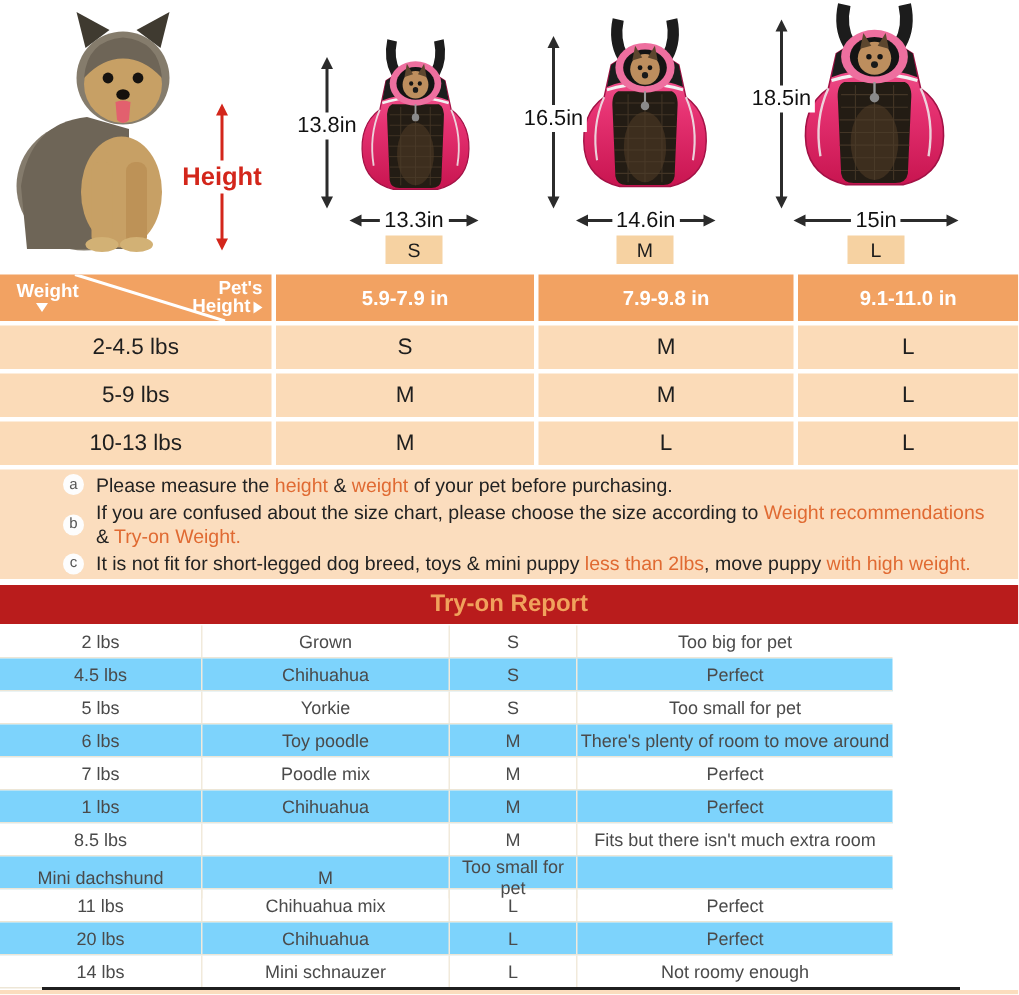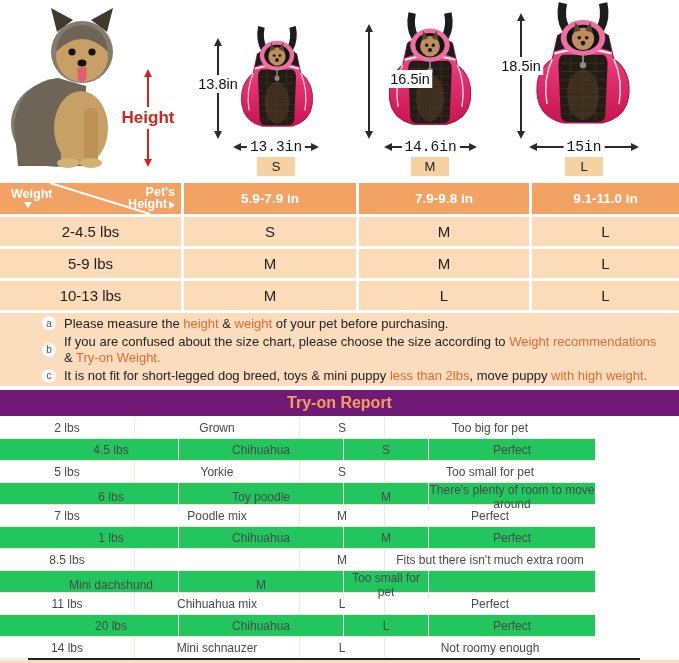--- a/index.html
+++ b/index.html
@@ -26,21 +26,21 @@
   .vmeas.red .vlabel{color:#D3261B;font-weight:bold;font-size:17px;background:#fff;}
 
   
   .hmeas{position:absolute;height:0;}
   .hmeas .line{position:absolute;top:-0.75px;left:5px;right:5px;height:1.5px;background:#2b2b2b;}
   .hmeas .cap-l{position:absolute;left:0;top:-4.5px;width:0;height:0;
                 border:4.5px solid transparent;border-right:8px solid #2b2b2b;border-left:none;}
   .hmeas .cap-r{position:absolute;right:0;top:-4.5px;width:0;height:0;
                 border:4.5px solid transparent;border-left:8px solid #2b2b2b;border-right:none;}
   .hmeas .hlabel{position:absolute;left:50%;top:0;transform:translate(-50%,-50%);background:#fff;
-                 padding:0 3px;font-size:14.5px;color:#111;white-space:nowrap;font-family:Liberation Mono, monospace;}
+                 padding:0 3px;font-size:14.5px;color:#111;white-space:nowrap;}
 
   .swatch{position:absolute;width:38px;height:19px;background:#F6D2A2;color:#1c1c1c;
           font-size:13px;display:flex;align-items:center;justify-content:center;}
 
   
   .size-chart{position:absolute;left:0;top:183px;width:679px;display:grid;
               grid-template-columns:181px 172px 170px 1fr;
               grid-template-rows:31px 29px 29px 29px;gap:3px;background:#fff;}
   .size-chart .hcell{background:#F2A262;color:#fff;font-weight:bold;font-size:13.5px;
                      display:flex;align-items:center;justify-content:center;}
@@ -59,27 +59,27 @@
   .notes{position:absolute;left:0;top:313px;width:679px;height:73px;background:#FBDDBE;
          box-sizing:border-box;display:flex;flex-direction:column;justify-content:center;
          gap:3px;padding-left:42px;font-size:13px;color:#222;}
   .note{display:flex;align-items:center;gap:8px;}
   .badge{flex:0 0 auto;width:14px;height:14px;border-radius:50%;background:#fdfdfd;color:#555;
          font-size:10px;display:flex;align-items:center;justify-content:center;}
   .nline{line-height:15.5px;}
   .hl{color:#E06A32;}
 
   
-  .tr-title{position:absolute;left:0;top:390px;width:679px;height:26px;background:#701a75;
+  .tr-title{position:absolute;left:0;top:390px;width:679px;height:26px;background:#b91c1c;
             color:#F0A25C;font-size:16px;font-weight:bold;text-align:center;line-height:26px;}
   .tr-table{position:absolute;left:0;top:417px;width:595px;}
   .trow{display:grid;grid-template-columns:135px 165px 85px 1fr;height:22px;
         align-items:center;box-sizing:border-box;border-bottom:1px solid #EDE6D6;
         font-size:12px;color:#4a4a4a;background:#fff;}
-  .trow.alt{background:#22c55e;padding-left:44px;}
+  .trow.alt{background:#7dd3fc;}
   .trow .tc{text-align:center;height:100%;display:flex;align-items:center;justify-content:center;
             box-sizing:border-box;}
   .trow .tc:nth-child(-n+3){border-right:1px solid #F1EADB;}
 
   .bottom-line{position:absolute;left:28px;top:658px;width:612px;height:2px;background:#1f1f1f;z-index:3;}
   .bottom-strip{position:absolute;left:0;top:660px;width:679px;height:3px;background:#FBDDBE;}
 </style>
 </head>
 <body>
 
@@ -169,21 +169,21 @@
     <div class="vmeas" style="left:218px;top:38px;height:101px;">
       <span class="line"></span>
       <span class="cap-t"></span>
       <span class="cap-b"></span>
       <span class="vlabel" style="top:46%;">13.8in</span>
     </div>
     <div class="vmeas" style="left:369px;top:24px;height:115px;">
       <span class="line"></span>
       <span class="cap-t"></span>
       <span class="cap-b"></span>
-      <span class="vlabel" style="top:48%;margin-left:41px;">16.5in</span>
+      <span class="vlabel" style="top:48%;">16.5in</span>
     </div>
     <div class="vmeas" style="left:521px;top:13px;height:126px;">
       <span class="line"></span>
       <span class="cap-t"></span>
       <span class="cap-b"></span>
       <span class="vlabel" style="top:42%;">18.5in</span>
     </div>
 
     <div class="hmeas" style="left:233px;top:147px;width:86px;">
       <span class="line"></span>

